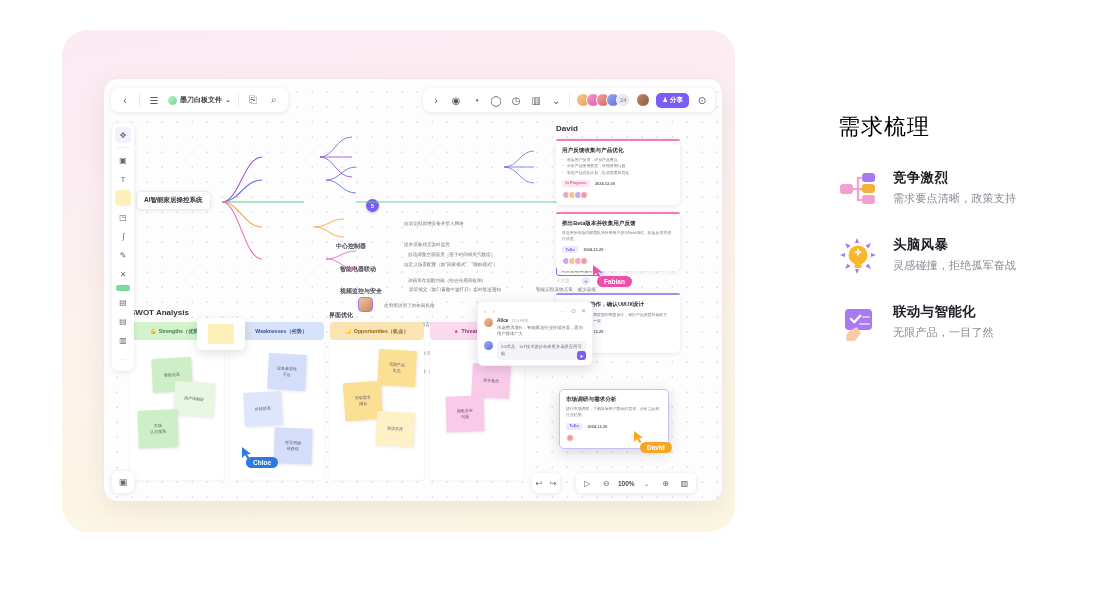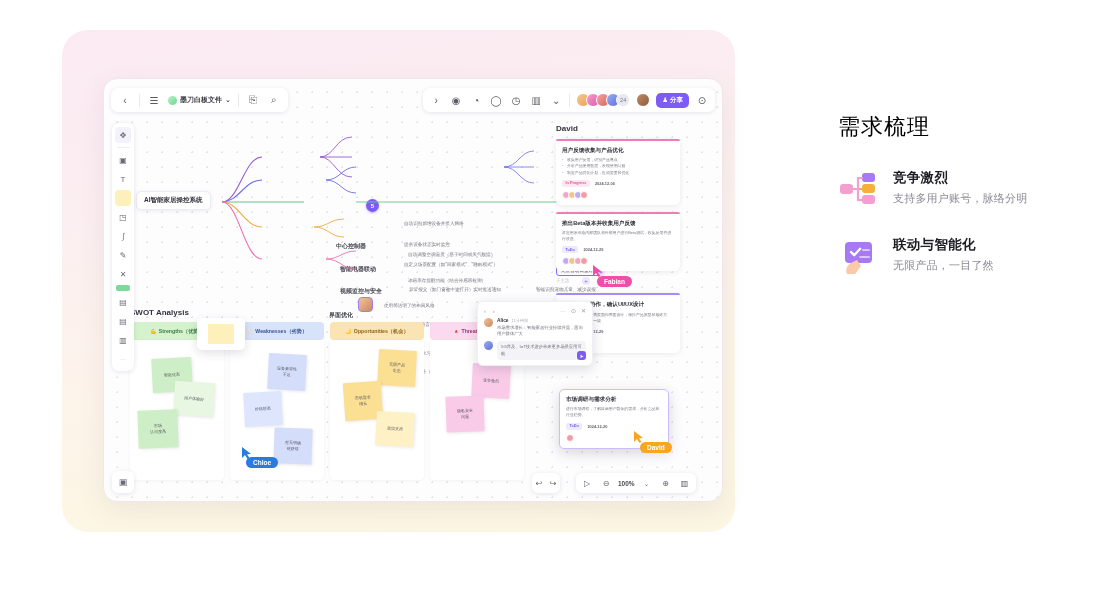--- a/index.html
+++ b/index.html
@@ -519,24 +519,47 @@
           <rect x="24" y="4" width="13" height="9" rx="3" fill="#a779f2"></rect>
           <rect x="24" y="15" width="13" height="9" rx="3" fill="#f5b03c"></rect>
           <rect x="24" y="26" width="13" height="9" rx="3" fill="#f49fd0"></rect>
           <path d="M15 20 h5 v-11 h4" stroke="#f49fd0" stroke-width="2.2" fill="none" stroke-linecap="round"></path>
           <path d="M15 20 h9" stroke="#f5b03c" stroke-width="2.2" fill="none" stroke-linecap="round"></path>
           <path d="M15 20 h5 v11 h4" stroke="#f49fd0" stroke-width="2.2" fill="none" stroke-linecap="round"></path>
         </svg>
       </div>
       <div>
         <div class="feat-h">竞争激烈</div>
-        <div class="feat-s">支持多用户账号，脉络分明</div>
-      </div>
-    </div>
-
+        <div class="feat-s">需求要点清晰，政策支持</div>
+      </div>
+    </div>
+
+    <div class="feat">
+      <div class="feat-ico">
+        <svg width="40" height="40" viewBox="0 0 40 40">
+          <g fill="#a779f2">
+            <path d="M19 2 l2 5 l-4 0 z"></path>
+              <path d="M19 38 l2 -5 l-4 0 z"></path>
+            <path d="M2 19 l5 2 l0 -4 z"></path>
+              <path d="M38 19 l-5 2 l0 -4 z"></path>
+            <path d="M7 7 l5.5 2.5 l-3 3 z"></path>
+              <path d="M33 7 l-5.5 2.5 l3 3 z"></path>
+            <path d="M7 33 l5.5 -2.5 l-3 -3 z"></path>
+              <path d="M33 33 l-5.5 -2.5 l3 -3 z"></path>
+          </g>
+          <circle cx="20" cy="19" r="9.5" fill="#fbb62c"></circle>
+          <rect x="16.5" y="28" width="7" height="4" rx="1.6" fill="#fbb62c"></rect>
+          <path d="M20 12 l1.4 3 l3 1.2 l-3 1.2 l-1.4 3 l-1.4 -3 l-3 -1.2 l3 -1.2 z" fill="#fff" opacity=".85"></path>
+        </svg>
+      </div>
+      <div>
+        <div class="feat-h">头脑风暴</div>
+        <div class="feat-s">灵感碰撞，拒绝孤军奋战</div>
+      </div>
+    </div>
 
     <div class="feat">
       <div class="feat-ico">
         <svg width="40" height="40" viewBox="0 0 40 40">
           <rect x="7" y="6" width="27" height="21" rx="4" fill="#a779f2"></rect>
           <path d="M13 16 l3.2 3.2 l6-6.4" stroke="#fff" stroke-width="2.4" fill="none" stroke-linecap="round" stroke-linejoin="round"></path>
           <rect x="24" y="13" width="8" height="2" rx="1" fill="#d9c6fb"></rect>
           <rect x="21" y="20" width="11" height="2" rx="1" fill="#d9c6fb"></rect>
           <path d="M9 38 c-2 -4 0 -9 4 -11 l6 -3 l4 6 l-6 8 z" fill="#fac9a8"></path>
         </svg>

